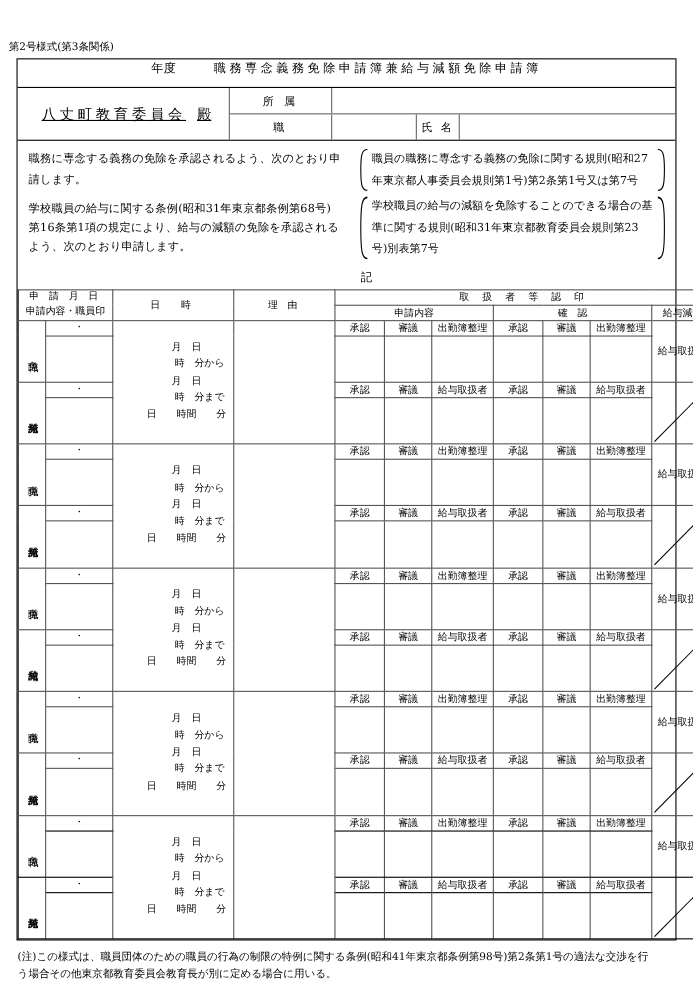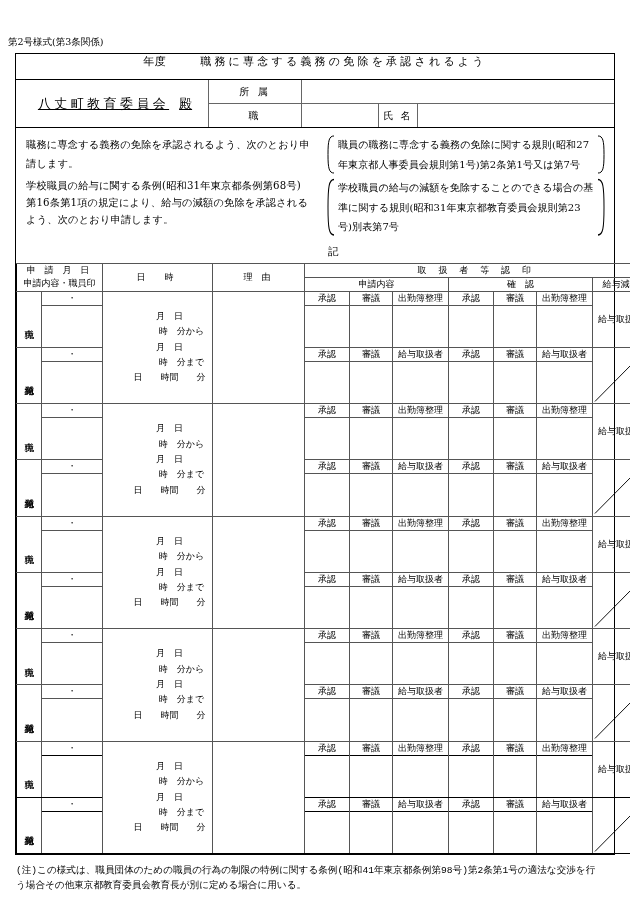--- a/index.html
+++ b/index.html
@@ -100,21 +100,20 @@
   .attr-line.first { border-bottom: 1.1px solid #666; }
   .attr-label {
     width: 93px;
     display: flex;
     align-items: center;
     justify-content: center;
     font-size: 10px;
     letter-spacing: 3px;
     border-right: 1.1px solid #666;
     box-sizing: border-box;
-    font-family: Liberation Serif, serif;
   }
   .attr-value { flex: 1; }
   .attr-label2 {
     width: 40px;
     display: flex;
     align-items: center;
     justify-content: center;
     font-size: 10px;
     letter-spacing: 2px;
     border-left: 1.1px solid #666;
@@ -139,21 +138,21 @@
     box-sizing: border-box;
     padding: 7px 6px 4px 4px;
     position: relative;
   }
   .para {
     font-size: 10.2px;
     line-height: 1.85;
     letter-spacing: 0.2px;
     text-indent: 0;
   }
-  .para.p1 { margin: 0 0 3px 0; }
+  .para.p1 { margin: 0 0 8px 0; }
   .para.p2 { margin: 0; line-height: 1.7; }
 
   
   .braced {
     position: relative;
     font-size: 10px;
     line-height: 1.95;
     letter-spacing: 0.1px;
     padding: 0 14px 0 14px;
     margin-bottom: 4px;
@@ -232,37 +231,36 @@
 
   
   .note {
     position: absolute;
     left: 16px;
     top: 864px;
     width: 600px;
     font-size: 9.6px;
     line-height: 1.55;
     letter-spacing: 0px;
-    font-family: Liberation Mono, monospace;
   }
   .note .indent { display: block; }
 </style>
 </head>
 <body>
 
 <div class="page">
 
   <div class="form-no">第2号様式(第3条関係)</div>
 
   <div class="frame">
 
     <div class="title-row">
       <div class="title-inner">
         <span class="title-year">年度</span>
-        <span class="title-main">職務に専念する義務の免除を承認されるよう</span>
+        <span class="title-main">職務専念義務免除申請簿兼給与減額免除申請簿</span>
       </div>
     </div>
 
     <div class="addr-row">
       <div class="addr-cell">
         <span class="addr-text">
           <span>八丈町教育委員会</span><span class="addr-suffix">殿</span>
         </span>
       </div>
       <div class="attr-col">

